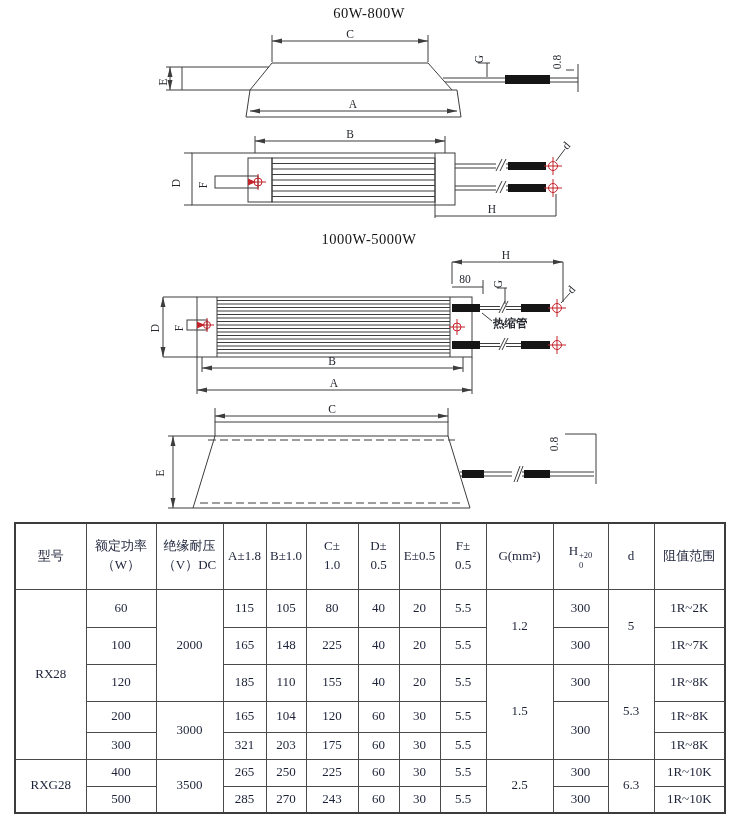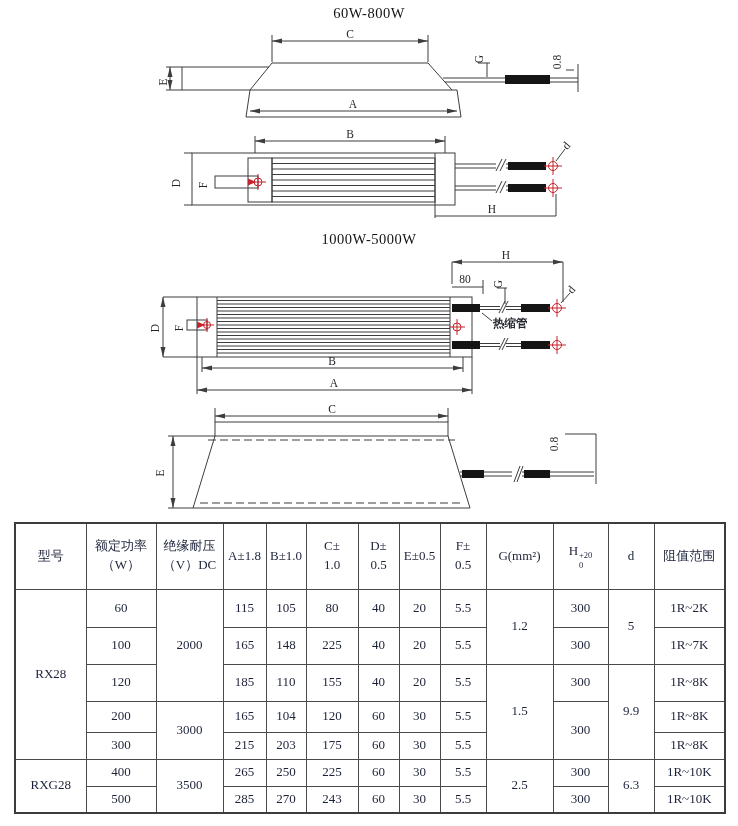--- a/index.html
+++ b/index.html
@@ -294,38 +294,38 @@
         <tr>
           <td>120</td>
           <td>185</td>
           <td>110</td>
           <td>155</td>
           <td>40</td>
           <td>20</td>
           <td>5.5</td>
           <td rowspan="3">1.5</td>
           <td>300</td>
-          <td rowspan="3">9.9</td>
+          <td rowspan="3">5.3</td>
           <td>1R~8K</td>
         </tr>
         <tr>
           <td>200</td>
           <td rowspan="2">3000</td>
           <td>165</td>
           <td>104</td>
           <td>120</td>
           <td>60</td>
           <td>30</td>
           <td>5.5</td>
           <td rowspan="2">300</td>
           <td>1R~8K</td>
         </tr>
         <tr>
           <td>300</td>
-          <td>215</td>
+          <td>321</td>
           <td>203</td>
           <td>175</td>
           <td>60</td>
           <td>30</td>
           <td>5.5</td>
           <td>1R~8K</td>
         </tr>
         <tr>
           <td rowspan="2">RXG28</td>
           <td>400</td>

